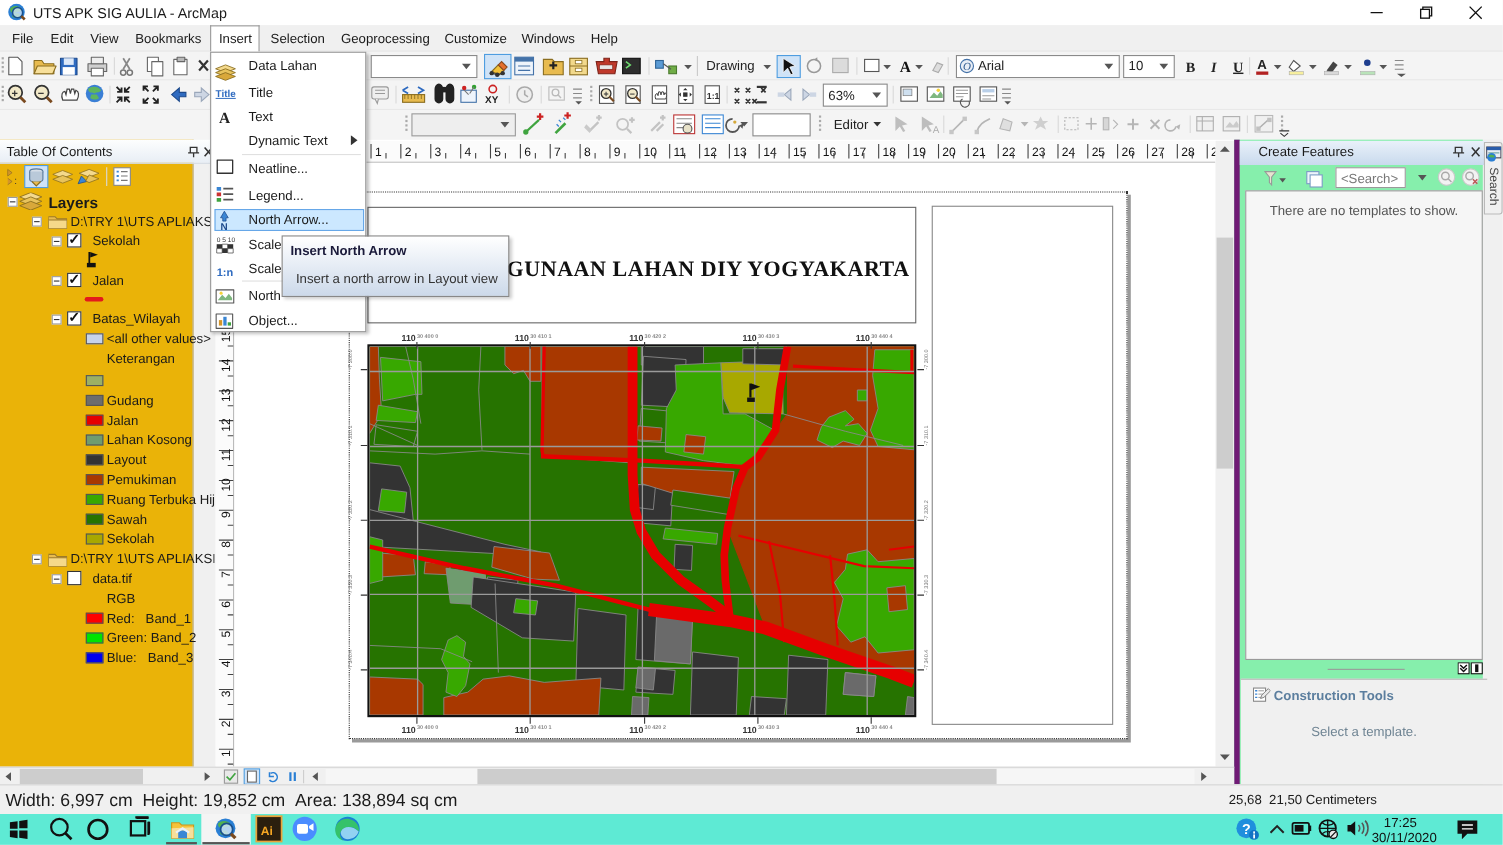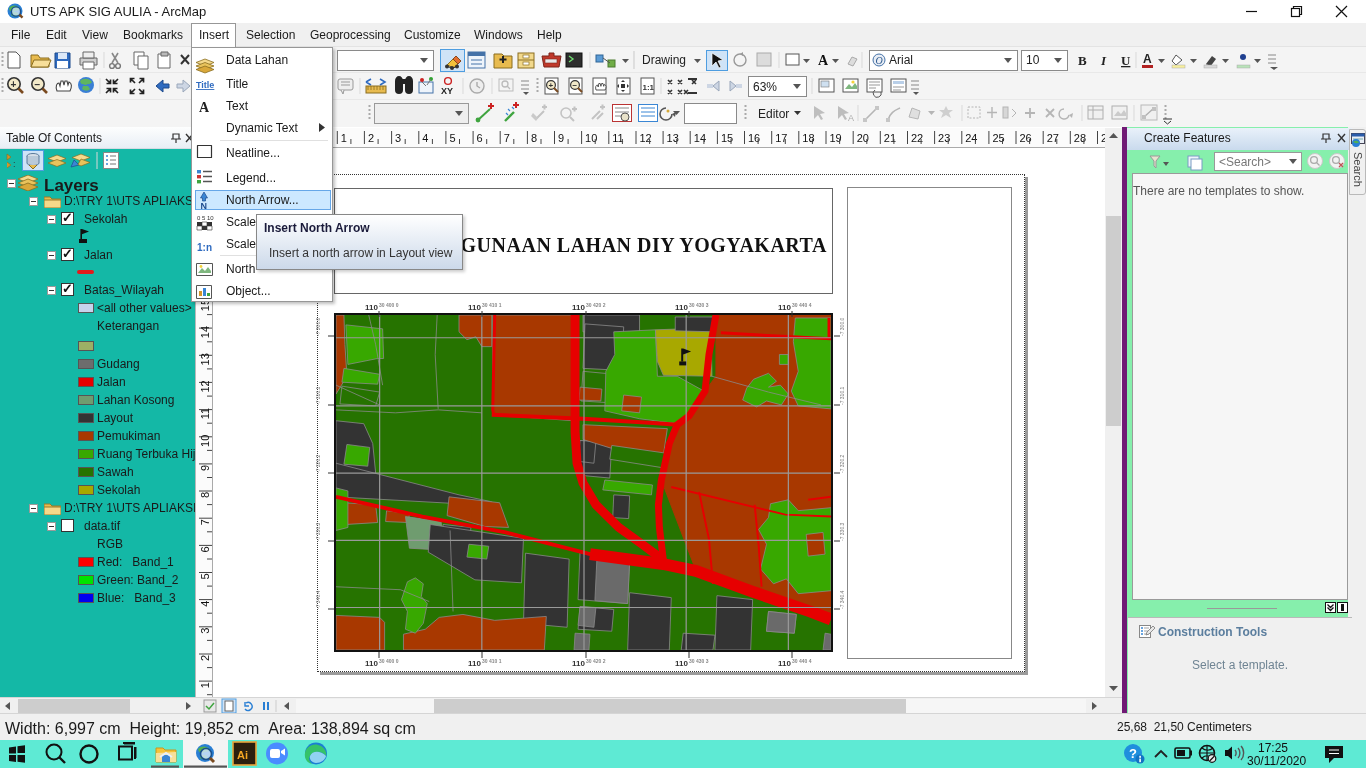--- a/index.html
+++ b/index.html
@@ -1,17 +1,17 @@
 <!DOCTYPE html>
 <html><head><meta charset="utf-8"><style>
 * { margin:0; padding:0; box-sizing:border-box; }
 body { width:1366px; height:768px; font-family:"Liberation Sans",sans-serif; font-size:12px; color:#1a1a1a; overflow:hidden; position:relative; background:#f0f0f0; }
 .abs { position:absolute; }
 .t { position:absolute; font-size:12px; white-space:nowrap; }
-.tb { position:absolute; font-size:17px; font-weight:bold; white-space:nowrap; }
+.tb { position:absolute; font-size:14px; font-weight:bold; white-space:nowrap; }
 .minus { position:absolute; width:9px; height:9px; border:1px solid #9a9a9a; background:#fff; }
 .minus::after { content:""; position:absolute; left:1px; top:3px; width:5px; height:1px; background:#333; }
 .cbx { position:absolute; width:13px; height:13px; border:1px solid #333; background:#fff; }
 .ck { position:absolute; left:0px; top:-3px; font-size:13px; font-weight:bold; color:#111; }
 .sbox { position:absolute; width:16px; height:10px; border:1px solid #555; }
 </style></head><body>
 
 <div class="abs" style="left:0;top:0;width:1366px;height:23px;background:#fff">
   <svg class="abs" style="left:7px;top:3px" width="17" height="17" viewBox="0 0 17 17">
       <circle cx="8" cy="8" r="7.5" fill="#2a7fd4"></circle>
@@ -358,21 +358,21 @@
     </g>
     <rect x="1164.5" y="5" width="2" height="2" fill="#aaa"></rect>
     <rect x="1164.5" y="9" width="2" height="2" fill="#aaa"></rect>
     <rect x="1164.5" y="13" width="2" height="2" fill="#aaa"></rect>
     <rect x="1164.5" y="17" width="2" height="2" fill="#aaa"></rect>
     <path d="M1163,19 h9 M1164,21 l3.5,3 l3.5,-3" stroke="#333" fill="none"></path>
   </svg>
 
 <div class="abs" style="left:0;top:127px;width:1366px;height:586px;background:#f0f0f0">
 
-  <div class="abs" style="left:0;top:0;width:196px;height:570px;background:#14b8a6;border-right:1px solid #b9b9b9">
+  <div class="abs" style="left:0;top:0;width:176px;height:570px;background:#eab308;border-right:1px solid #b9b9b9">
     <div class="abs" style="left:0;top:0;width:195px;height:22px;background:linear-gradient(#fdfefe,#e8eef5);border-bottom:1px solid #d5dce4">
       <span class="abs" style="left:6px;top:4px">Table Of Contents</span>
       <svg class="abs" style="left:170px;top:5px" width="24" height="13">
           <path d="M3,2 h6 v5 h-6 z M6,7 v4 M1,7 h10" stroke="#333" fill="none" stroke-width="1.2"></path>
           <path d="M16,2 l7,8 m0,-8 l-7,8" stroke="#333" stroke-width="1.4"></path>
         </svg>
     </div>
     <svg class="abs" style="left:0;top:22px" width="195" height="24">
       <path d="M7,5 l4,3 l-4,3 z M7,13 l4,3 l-4,3" fill="#d4952a" stroke="#8a6d1f" stroke-width="0.6"></path>
         <text x="13" y="18" font-size="9" fill="#333">:</text>
@@ -798,37 +798,37 @@
           <path d="M18,2 l7,8 m0,-8 l-7,8" stroke="#333" stroke-width="1.4"></path>
         </svg>
     </div>
     <div class="abs" style="left:1px;top:24px;width:224px;height:22px">
       <svg class="abs" style="left:20px;top:2px" width="80" height="18">
         <path d="M2,3 h10 l-4,5 v7 l-2,-2 v-5 z" fill="#e8e4d0" stroke="#999"></path>
           <path d="M15,9 l6,0 l-3,4 z" fill="#555"></path>
         <rect x="40" y="3" width="11" height="11" fill="#eef4fb" stroke="#7a9cc4"></rect>
           <rect x="43" y="6" width="11" height="11" fill="#fff" stroke="#7a9cc4"></rect>
       </svg>
-      <div class="abs" style="left:86px;top:1px;width:88px;height:19px;background:#fff;border:1px solid #999">
+      <div class="abs" style="left:86px;top:1px;width:64px;height:19px;background:#fff;border:1px solid #999">
           <span style="position:absolute;left:4px;top:2px;color:#777">&lt;Search&gt;</span>
           <svg class="abs" style="left:74px;top:6px" width="10" height="8">
             <path d="M0,0 l8,0 l-4,5 z" fill="#555"></path>
           </svg>
         </div>
       <svg class="abs" style="left:178px;top:1px" width="44" height="19">
         <circle cx="9" cy="9" r="7.5" fill="#f2f2f2" stroke="#c9c9c9"></circle>
           <circle cx="8" cy="8" r="3.4" fill="none" stroke="#aaa" stroke-width="1.3"></circle>
           <line x1="10.5" y1="10.5" x2="13.5" y2="13.5" stroke="#aaa" stroke-width="1.3"></line>
         <circle cx="31" cy="9" r="7.5" fill="#f2f2f2" stroke="#c9c9c9"></circle>
           <circle cx="30" cy="8" r="3.4" fill="none" stroke="#aaa" stroke-width="1.3"></circle>
           <path d="M33,11 l4,4 m0,-4 l-4,4" stroke="#b55" stroke-width="1.3"></path>
       </svg>
     </div>
     <div class="abs" style="left:5px;top:46px;width:216px;height:427px;background:#f6f6f6;border:1px solid #9a9a9a">
-      <div class="abs" style="left:0;top:10px;width:214px;color:#555">There are no templates to show.</div>
+      <div class="abs" style="left:0;top:10px;width:214px;text-align:center;color:#555">There are no templates to show.</div>
     </div>
     <div class="abs" style="left:80px;top:481px;width:70px;height:1px;background:#999"></div>
     <svg class="abs" style="left:198px;top:475px" width="24" height="12">
       <rect x="0.5" y="0.5" width="10" height="10" fill="#fff" stroke="#111"></rect>
         <path d="M2.5,2.5 l3,3 l3,-3 M2.5,5.5 l3,3 l3,-3" fill="none" stroke="#111" stroke-width="1.3"></path>
       <rect x="12.5" y="0.5" width="10" height="10" fill="#fff" stroke="#111"></rect>
         <rect x="16" y="2" width="3" height="7" fill="#111"></rect>
     </svg>
     <div class="abs" style="left:1px;top:490px;width:224px;height:96px;border-top:1px solid #b9b9b9;background:#f0f0f0">
       <svg class="abs" style="left:11px;top:6px" width="16" height="15">

